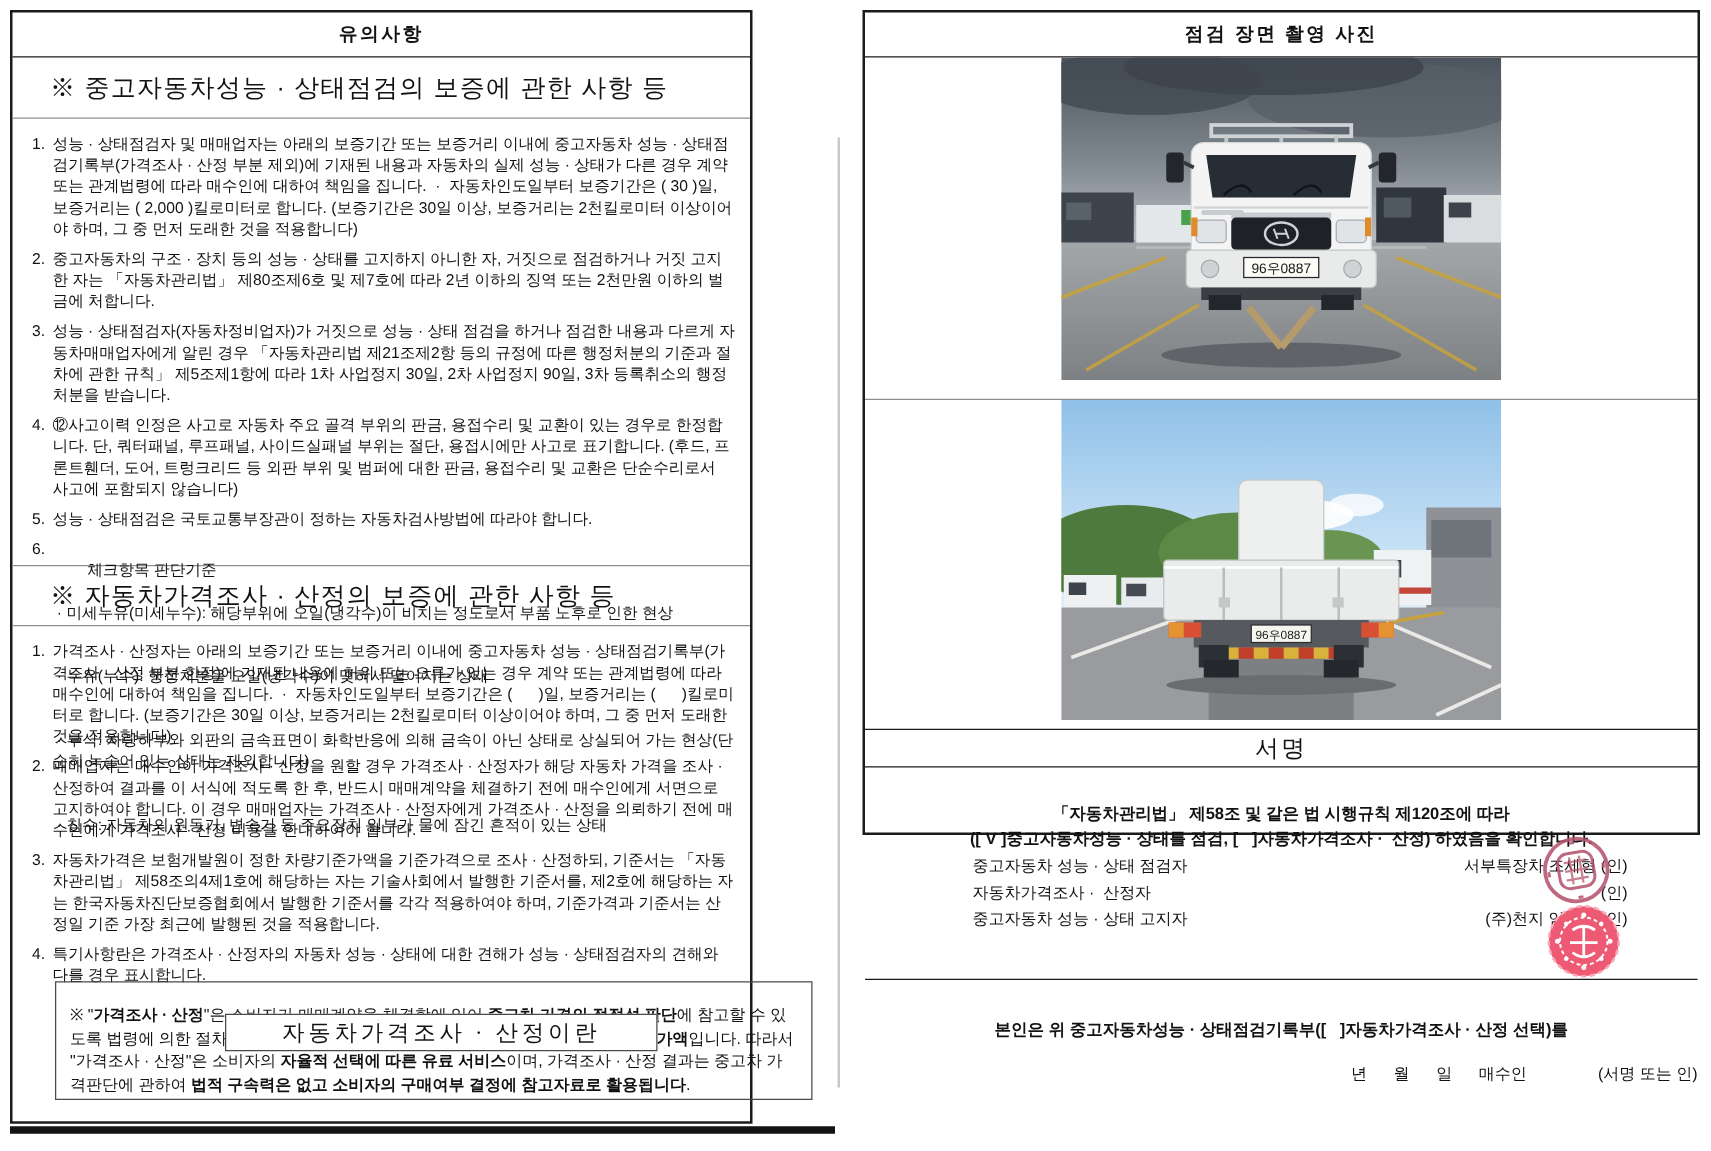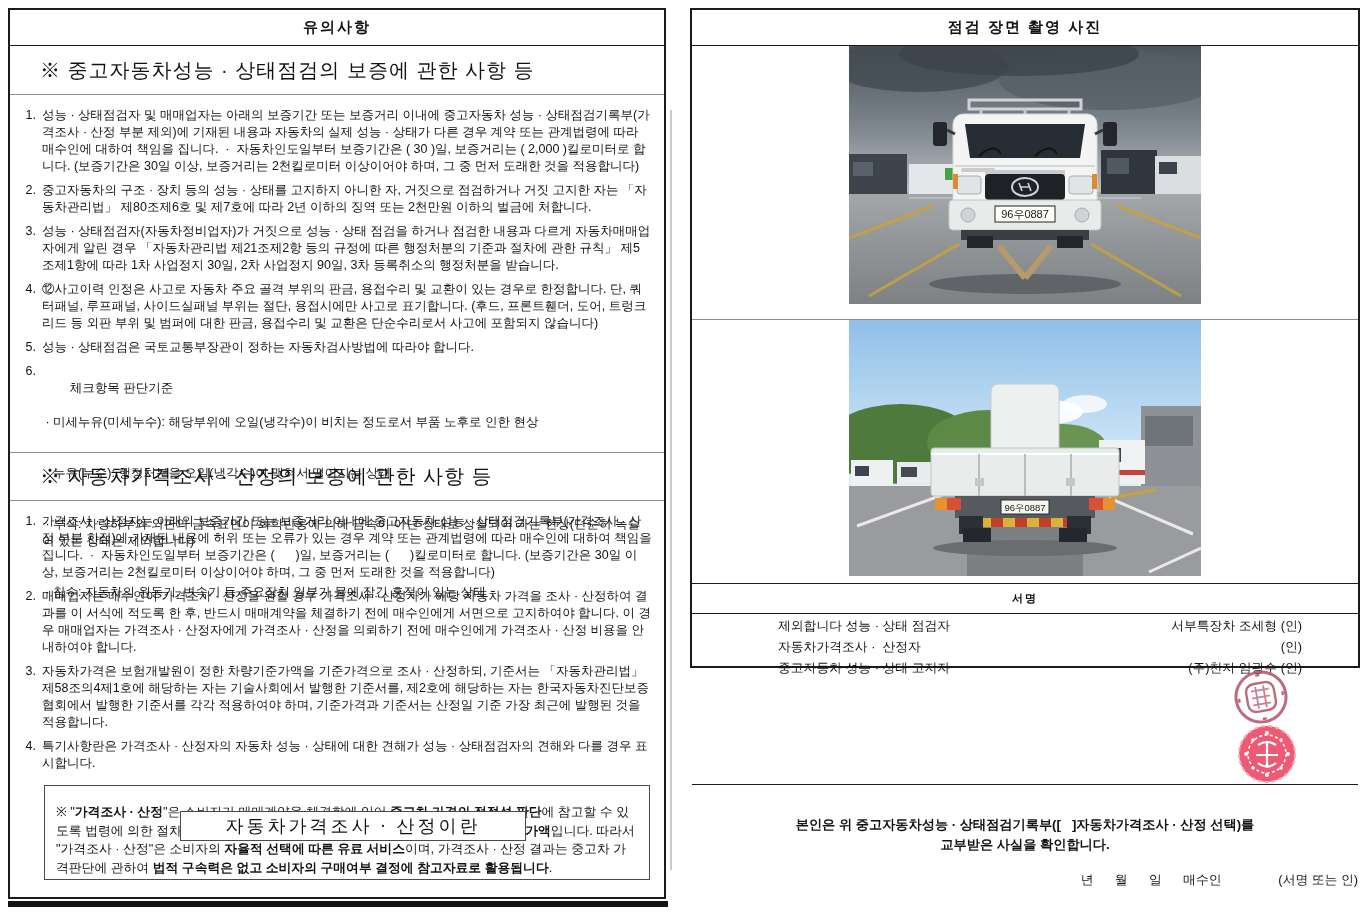--- a/index.html
+++ b/index.html
@@ -1,20 +1,20 @@
 <!DOCTYPE html>
 <html><head>
 <meta charset="utf-8">
 <style>
   * { box-sizing: border-box; margin: 0; padding: 0; }
   html,body { width:1369px; height:921px; background:#fff; }
   body { font-family:"Liberation Sans", sans-serif; color:#121212; position:relative; }
 
   .panel { position:absolute; top:8px; background:#fff; border:2px solid #1b1b1b; }
-  #left-panel  { left:8px;  width:658px; height:891px; }
+  #left-panel  { left:8px;  width:594px; height:891px; }
   #right-panel { left:690px; width:670px; height:660px; }
 
   .panel-header { height:36px; border-bottom:1px solid #1b1b1b;
     display:flex; align-items:center; justify-content:center;
     font-weight:bold; font-size:15px; letter-spacing:2px; }
 
   .section-heading { height:49px; border-bottom:1px solid #8f8f8f;
     display:flex; align-items:center; padding-left:30px;
     font-size:20px; letter-spacing:1px; }
   .section-heading.second { border-top:1px solid #8f8f8f; }
@@ -37,21 +37,21 @@
   .b { font-weight:bold; }
 
   
   .photo-cell { display:flex; align-items:flex-start; justify-content:center; }
   #photo-cell-1 { height:274px; border-bottom:1px solid #8f8f8f; }
   #photo-cell-2 { height:263px; }
   .photo-frame { display:block; }
 
   #sign-header { height:31px; border-top:1px solid #1b1b1b; border-bottom:1px solid #1b1b1b;
     display:flex; align-items:center; justify-content:center;
-    font-weight:bold; font-size:11px; letter-spacing:2px; }
+    font-weight:normal; font-size:19px; letter-spacing:2px; }
 
   #sig-area { position:relative; height:170px; border-bottom:1px solid #1b1b1b; }
   .confirm-line { text-align:center; font-weight:bold; font-size:13.2px;
     line-height:20px; white-space:pre; }
   #confirm-block { padding-top:27px; }
   #sig-date { text-align:center; font-size:12.8px; margin-top:11px; }
   #sig-rows { margin-top:1px; padding:0 56px 0 86px; }
   .sig-row { display:flex; justify-content:space-between; font-size:12.8px; line-height:21px; }
   .sig-label { white-space:pre; }
   .sig-value { white-space:pre; text-align:right; }
@@ -271,23 +271,27 @@
       <rect x="110" y="196" width="24" height="18" fill="#2c2f33"></rect>
       <rect x="218" y="196" width="24" height="18" fill="#2c2f33"></rect>
       <rect x="114" y="208" width="28" height="14" fill="#24272b"></rect>
       <rect x="210" y="208" width="28" height="14" fill="#24272b"></rect>
     </svg>
   </div>
 
   <div id="sign-header">서명</div>
 
   <div id="sig-area">
+    <div id="confirm-block">
+      <div class="confirm-line">「자동차관리법」 제58조 및 같은 법 시행규칙 제120조에 따라</div>
+      <div class="confirm-line">([ V ]중고자동차성능 · 상태를 점검, [   ]자동차가격조사 ·  산정) 하였음을 확인합니다.</div>
+    </div>
     <div id="sig-rows">
       <div class="sig-row">
-        <span class="sig-label">제외합니다 성능 · 상태 점검자</span>
+        <span class="sig-label">중고자동차 성능 · 상태 점검자</span>
         <span class="sig-value">서부특장차 조세형 (인)</span>
       </div>
       <div class="sig-row">
         <span class="sig-label">자동차가격조사 ·  산정자</span>
         <span class="sig-value">(인)</span>
       </div>
       <div class="sig-row">
         <span class="sig-label">중고자동차 성능 · 상태 고지자</span>
         <span class="sig-value">(주)천지 임광수 (인)</span>
       </div>
@@ -311,16 +315,15 @@
         <circle cx="52" cy="31" r="2" fill="#ffffff"></circle>
       <circle cx="17" cy="17" r="1.8" fill="#ffffff"></circle>
         <circle cx="45" cy="17" r="1.8" fill="#ffffff"></circle>
       <circle cx="17" cy="45" r="1.8" fill="#ffffff"></circle>
         <circle cx="45" cy="45" r="1.8" fill="#ffffff"></circle>
     </svg>
   </div>
 
   <div id="buyer-area">
     <div class="confirm-line">본인은 위 중고자동차성능 · 상태점검기록부([   ]자동차가격조사 · 산정 선택)를</div>
-    <div class="confirm-line">교부받은 사실을 확인합니다.</div>
     <div id="buyer-date-line">년      월      일      매수인                (서명 또는 인)</div>
   </div>
 </div>
 
 </body></html>

